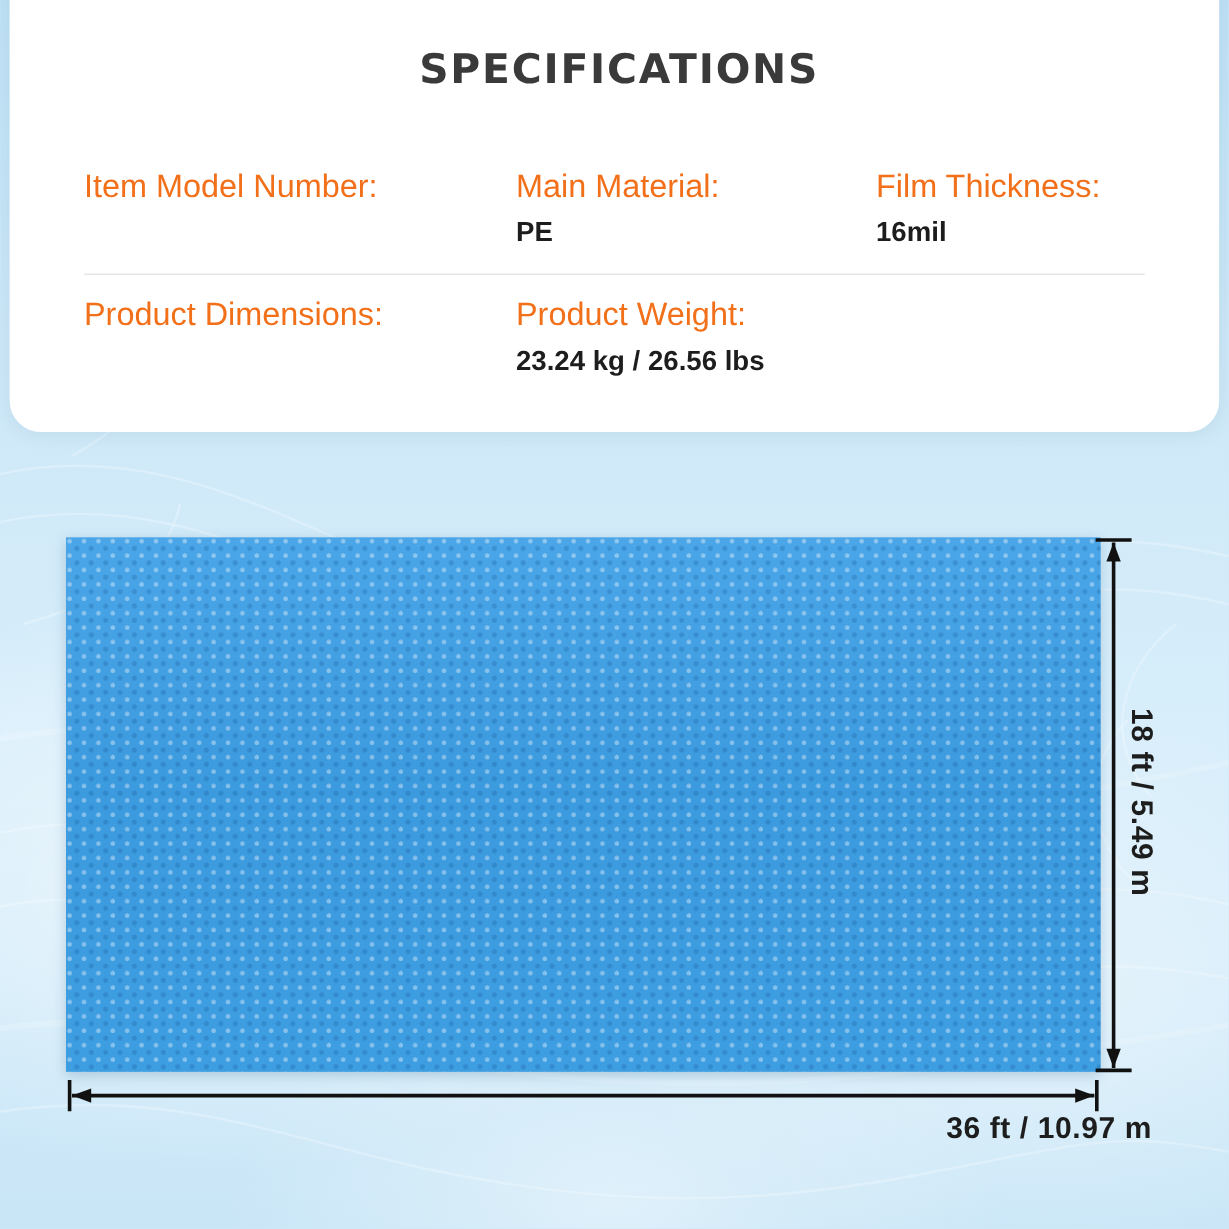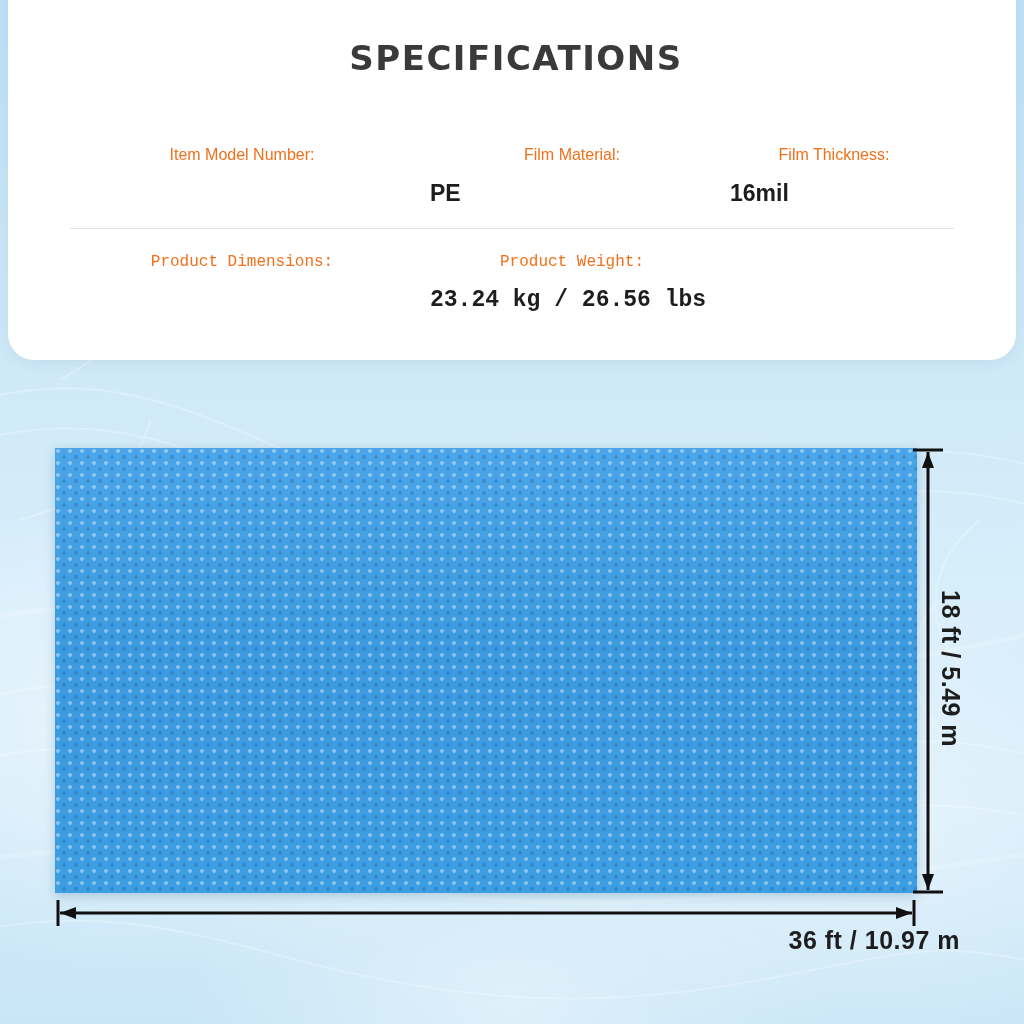--- a/index.html
+++ b/index.html
@@ -67,43 +67,42 @@
     top: 178px;
     left: 62px;
     width: 884px;
   }
 
   .spec-row {
     display: flex;
     align-items: flex-start;
   }
   .spec-row.row1 { height: 90px; }
-  .spec-row.row2 { height: 82px; padding-top: 16px; font-family: Liberation Mono, monospace; }
+  .spec-row.row2 { height: 82px; padding-top: 16px; }
 
   .divider {
     height: 1px;
     background: #e2e2e2;
     width: 884px;
     margin: 0;
   }
 
   .spec-cell {
     box-sizing: border-box;
     padding-right: 16px;
   }
   .spec-cell.c1 { width: 360px; }
   .spec-cell.c2 { width: 300px; }
   .spec-cell.c3 { width: 224px; }
 
   .spec-label {
     color: #f2701a;
-    font-size: 16px;
+    font-size: 27px;
     line-height: 34px;
     white-space: nowrap;
-    text-align: center;
   }
   .spec-value {
     color: #1d1d1d;
     font-size: 23px;
     font-weight: bold;
     line-height: 34px;
     margin-top: 4px;
     white-space: nowrap;
   }
 
@@ -190,21 +189,21 @@
 
   <div class="spec-card">
     <div class="spec-title">SPECIFICATIONS</div>
 
     <div class="spec-grid">
       <div class="spec-row row1">
         <div class="spec-cell c1">
           <div class="spec-label">Item Model Number:</div>
         </div>
         <div class="spec-cell c2">
-          <div class="spec-label">Film Material:</div>
+          <div class="spec-label">Main Material:</div>
           <div class="spec-value">PE</div>
         </div>
         <div class="spec-cell c3">
           <div class="spec-label">Film Thickness:</div>
           <div class="spec-value">16mil</div>
         </div>
       </div>
 
       <div class="divider"></div>
 

